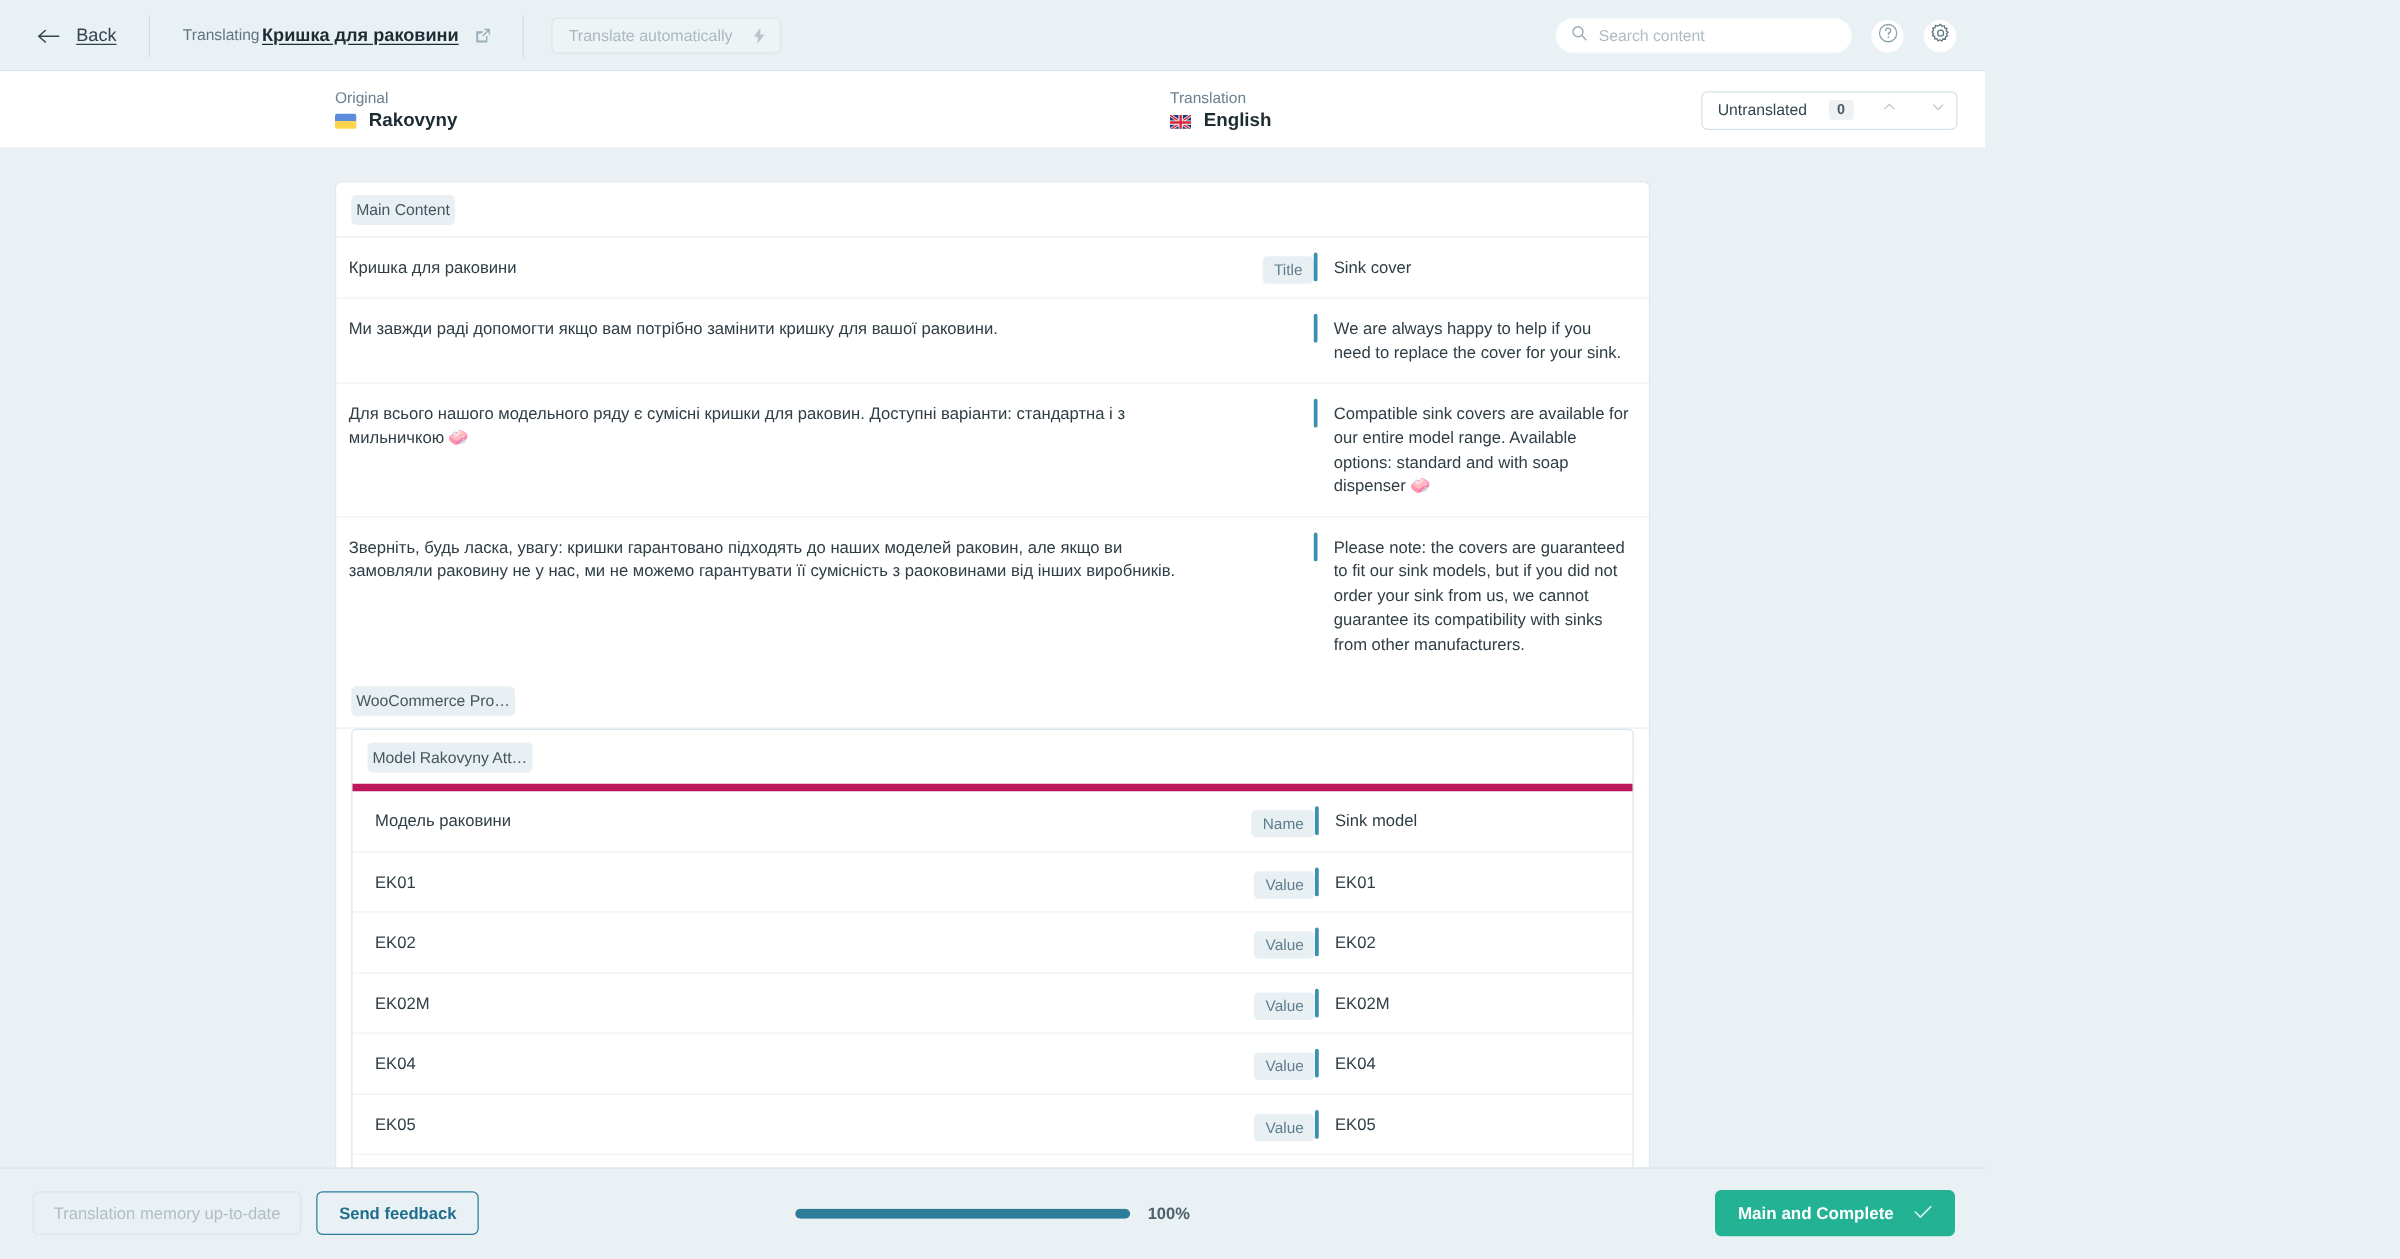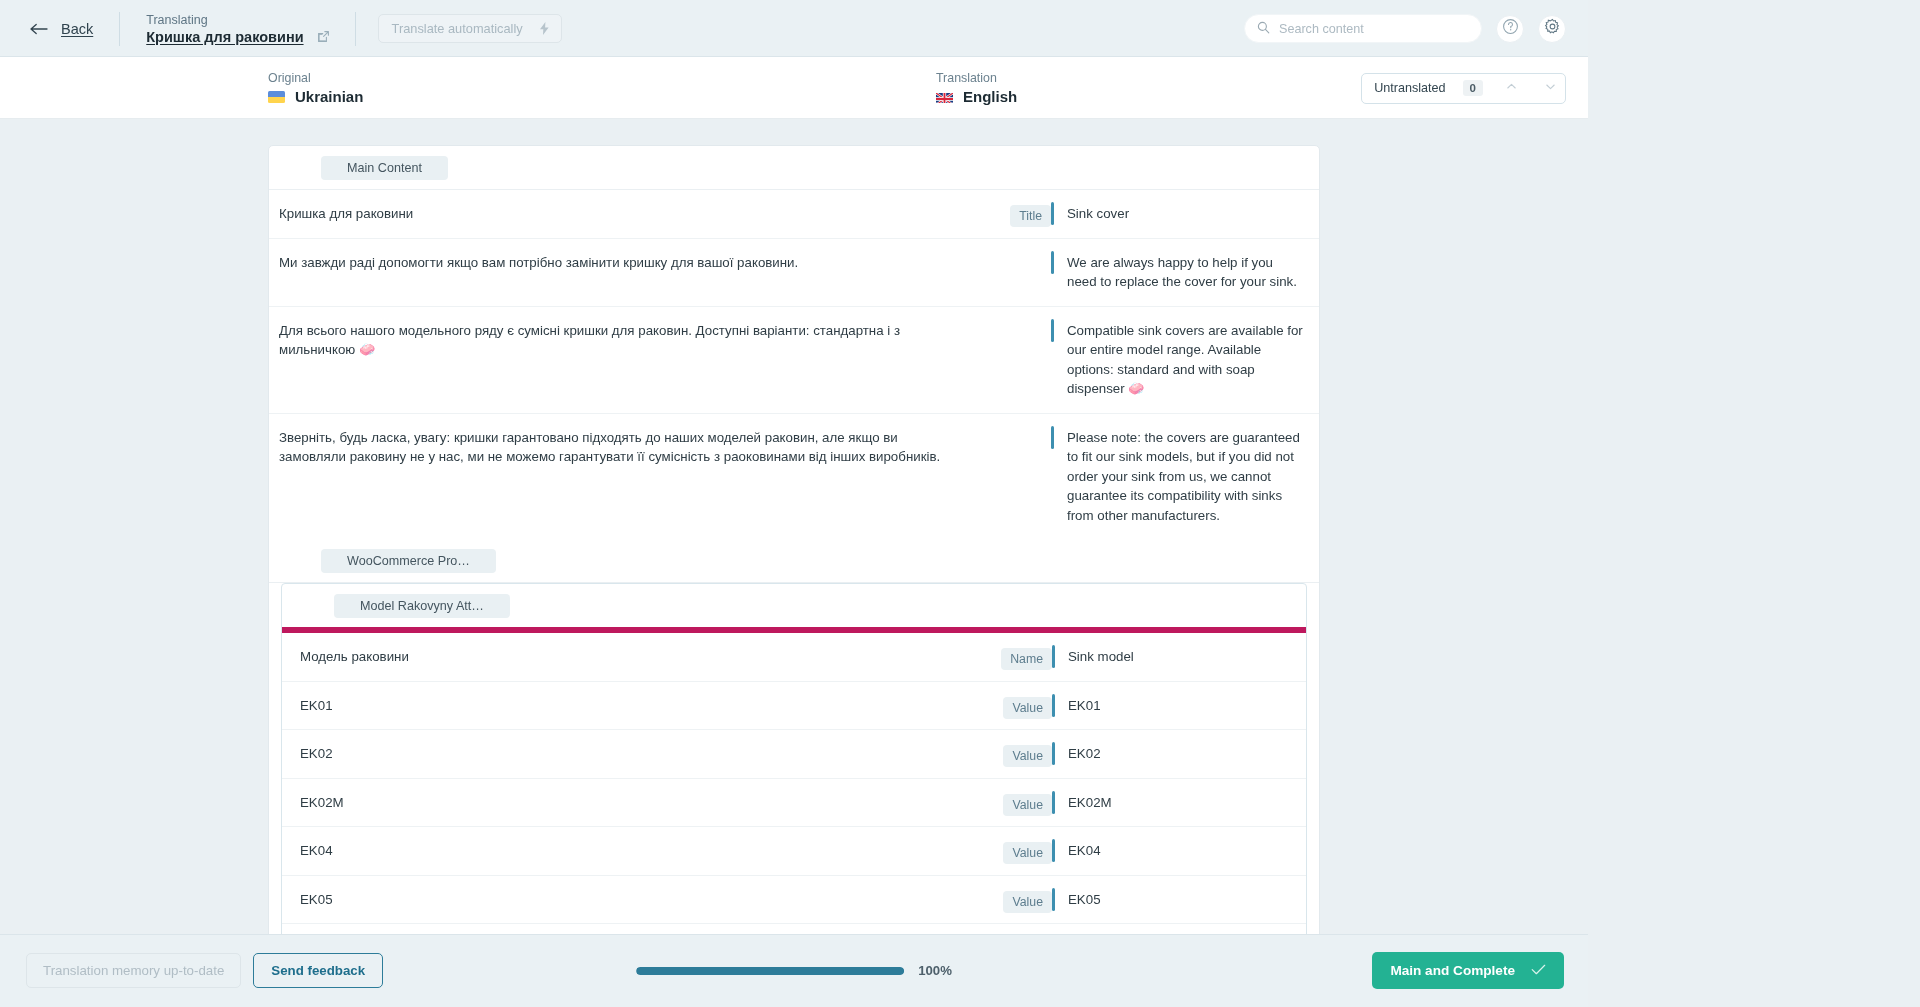--- a/index.html
+++ b/index.html
@@ -22,21 +22,21 @@
   .topbar::after {
     content:""; position:absolute; left:0; right:0; bottom:0; height:1px; background:#dbe5ea;
   }
   .back-btn { display: flex; align-items: center; gap: 11px; cursor: pointer; }
   .back-arrow { width: 20px; height: 14px; position: relative; }
   .back-arrow svg { display:block; }
   .back-label { font-size: 14.5px; color: #30434e; text-decoration: underline; text-underline-offset: 2px; }
   .vdiv { width:1px; height:34px; background:#cfdde4; margin: 0 26px; }
   .vdiv2 { width:1px; height:34px; background:#cfdde4; margin: 0 22px 0 24px; }
 
-  .doc-block { display:flex; flex-direction: column; justify-content:center; gap:2px; }
+  .doc-block { display:flex; flex-direction: row; justify-content:center; gap:2px; }
   .doc-kicker { font-size: 12.5px; color:#5e7584; line-height:14px; }
   .doc-titlerow { display:flex; align-items:center; gap:12px; }
   .doc-title { font-size: 14.5px; font-weight: 700; color:#1d2b33; text-decoration: underline; text-underline-offset: 2px; cursor:pointer;}
   .ext-icon { width:15px; height:15px; opacity:.75; }
 
   .auto-btn {
     height: 29px; border: 1px solid #dde5e9; border-radius: 5px;
     background: #eef3f6; color:#a9b8c1; font-size: 12.8px;
     display:flex; align-items:center; gap:16px; padding: 0 11px 0 13px;
     cursor: default;
@@ -87,21 +87,21 @@
   .chev-btn { width:22px; height:22px; display:flex; align-items:center; justify-content:center; cursor:pointer; }
 
   
   .scroll-area { flex:1 1 auto; overflow:hidden; padding: 26px 0 0 0; background:#eaf0f3; }
   .panel {
     margin: 0 268px; background:#fff; border:1px solid #e2e9ed; border-radius:5px;
   }
   .panel-head { padding: 10px 12px 9px 12px; border-bottom:1px solid #eaeff2; }
   .chip {
     display:inline-block; background:#e9f0f3; color:#44555f; font-size:12.6px;
-    padding:5px 26px; border-radius:4px;margin-left:40px;
+    padding:5px 4px; border-radius:4px;
   }
   .row {
     display:flex; align-items:flex-start; border-bottom:1px solid #eef2f4; min-height:48px;
   }
   .row:last-child { border-bottom:none; }
   .src-cell {
     width: 696px; flex:0 0 696px; padding: 14px 14px 14px 10px;
     font-size:13.3px; color:#2f3d45; line-height:19.5px;
   }
   .badge-cell { width: 86px; flex:0 0 86px; display:flex; justify-content:flex-end; padding-top:15px; }
@@ -228,21 +228,21 @@
       </span>
     </div>
   </div>
 
   <div class="langbar">
 
     <div class="lang-col orig">
       <span class="lang-kicker">Original</span>
       <span class="lang-name-row">
         <span class="flag flag-ua"></span>
-        <span class="lang-name">Ukrainian</span>
+        <span class="lang-name">Rakovyny</span>
       </span>
     </div>
 
     <div class="lang-col trans">
       <span class="lang-kicker">Translation</span>
       <span class="lang-name-row">
         <span class="flag">
           <svg width="17" height="12" viewBox="0 0 17 12">
             <rect width="17" height="12" fill="#1b3a80"></rect>
             <path d="M0 0l17 12M17 0L0 12" stroke="#fff" stroke-width="2.4"></path>

